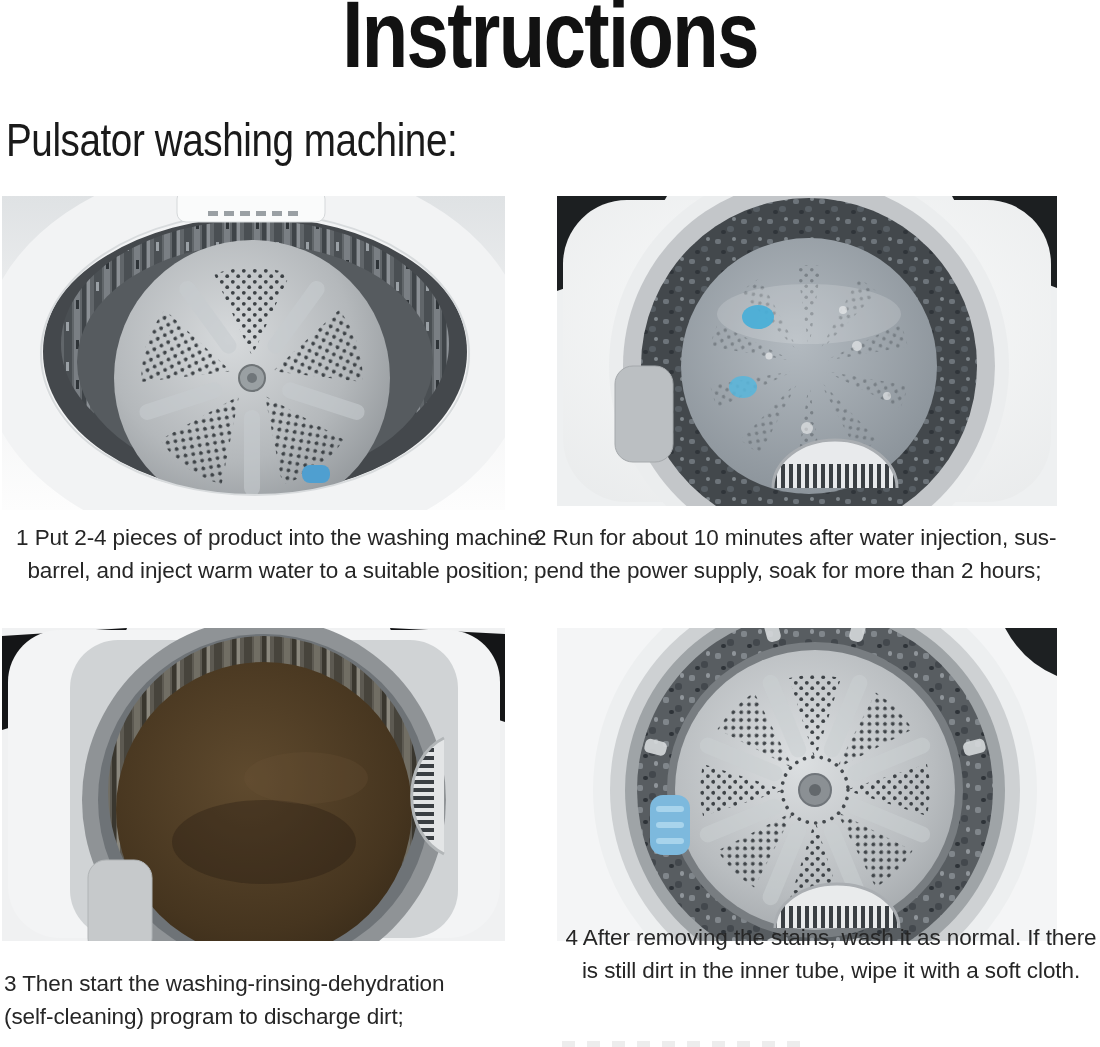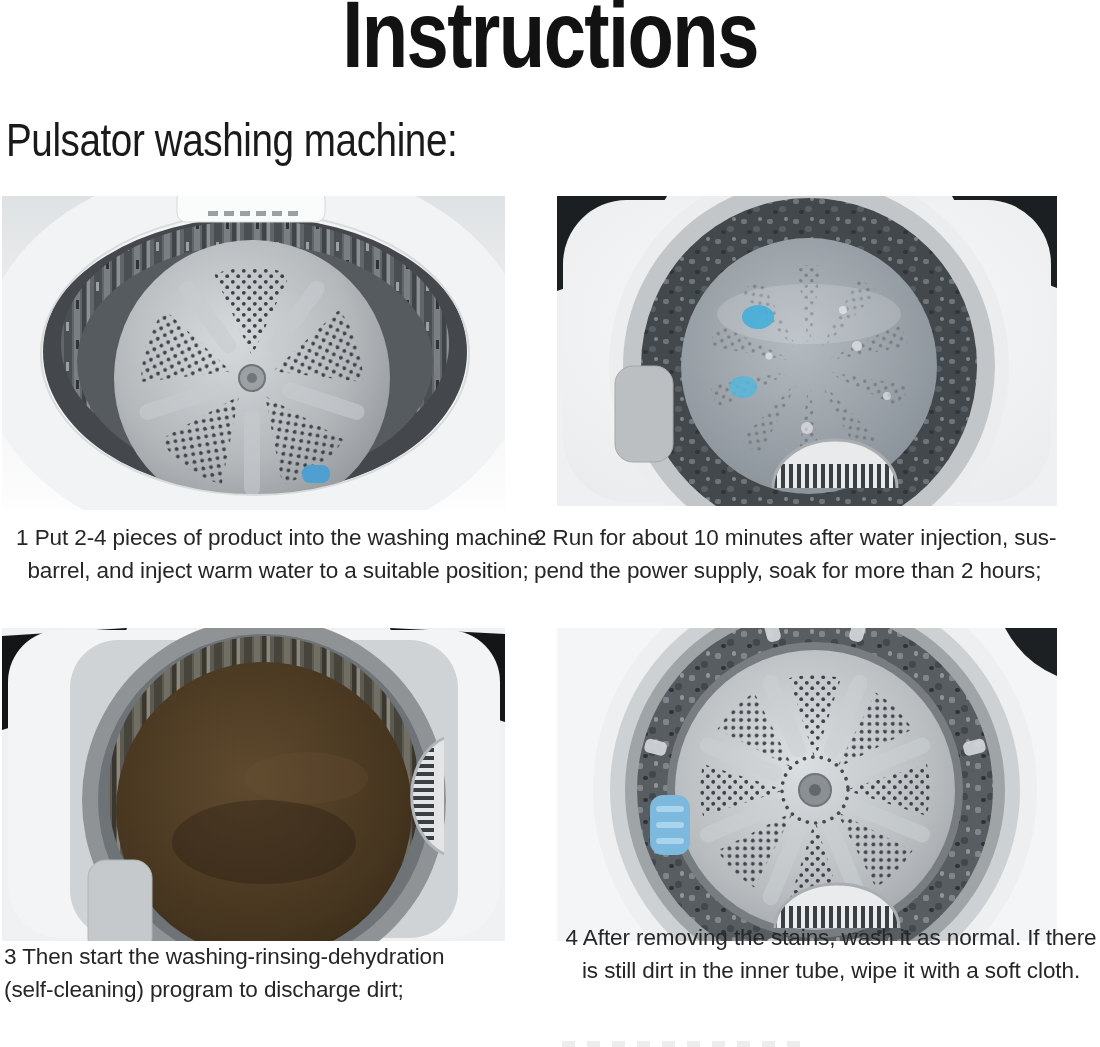--- a/index.html
+++ b/index.html
@@ -22,21 +22,21 @@
   .photo-1{left:2px;top:196px;width:503px;height:314px;}
   .photo-2{left:557px;top:196px;width:500px;height:310px;}
   .photo-3{left:2px;top:628px;width:503px;height:313px;}
   .photo-4{left:557px;top:628px;width:500px;height:313px;}
   .caption{
     position:absolute;font-size:22.5px;line-height:33px;color:#262626;
     white-space:pre-line;letter-spacing:-0.1px;
   }
   .caption-1{left:4px;top:521px;width:548px;text-align:center;}
   .caption-2{left:534px;top:521px;width:538px;}
-  .caption-3{left:4px;top:940px;width:548px;}
+  .caption-3{left:4px;top:967px;width:548px;}
   .caption-4{left:562px;top:921px;width:538px;text-align:center;}
   .cutoff-fragment{
     position:absolute;left:562px;top:1041px;width:250px;height:6px;opacity:.45;
     background:repeating-linear-gradient(90deg,#d7d7d7 0 13px,transparent 13px 25px);
   }
 </style>
 </head>
 <body>
 
 <div class="page-title">Instructions</div>

